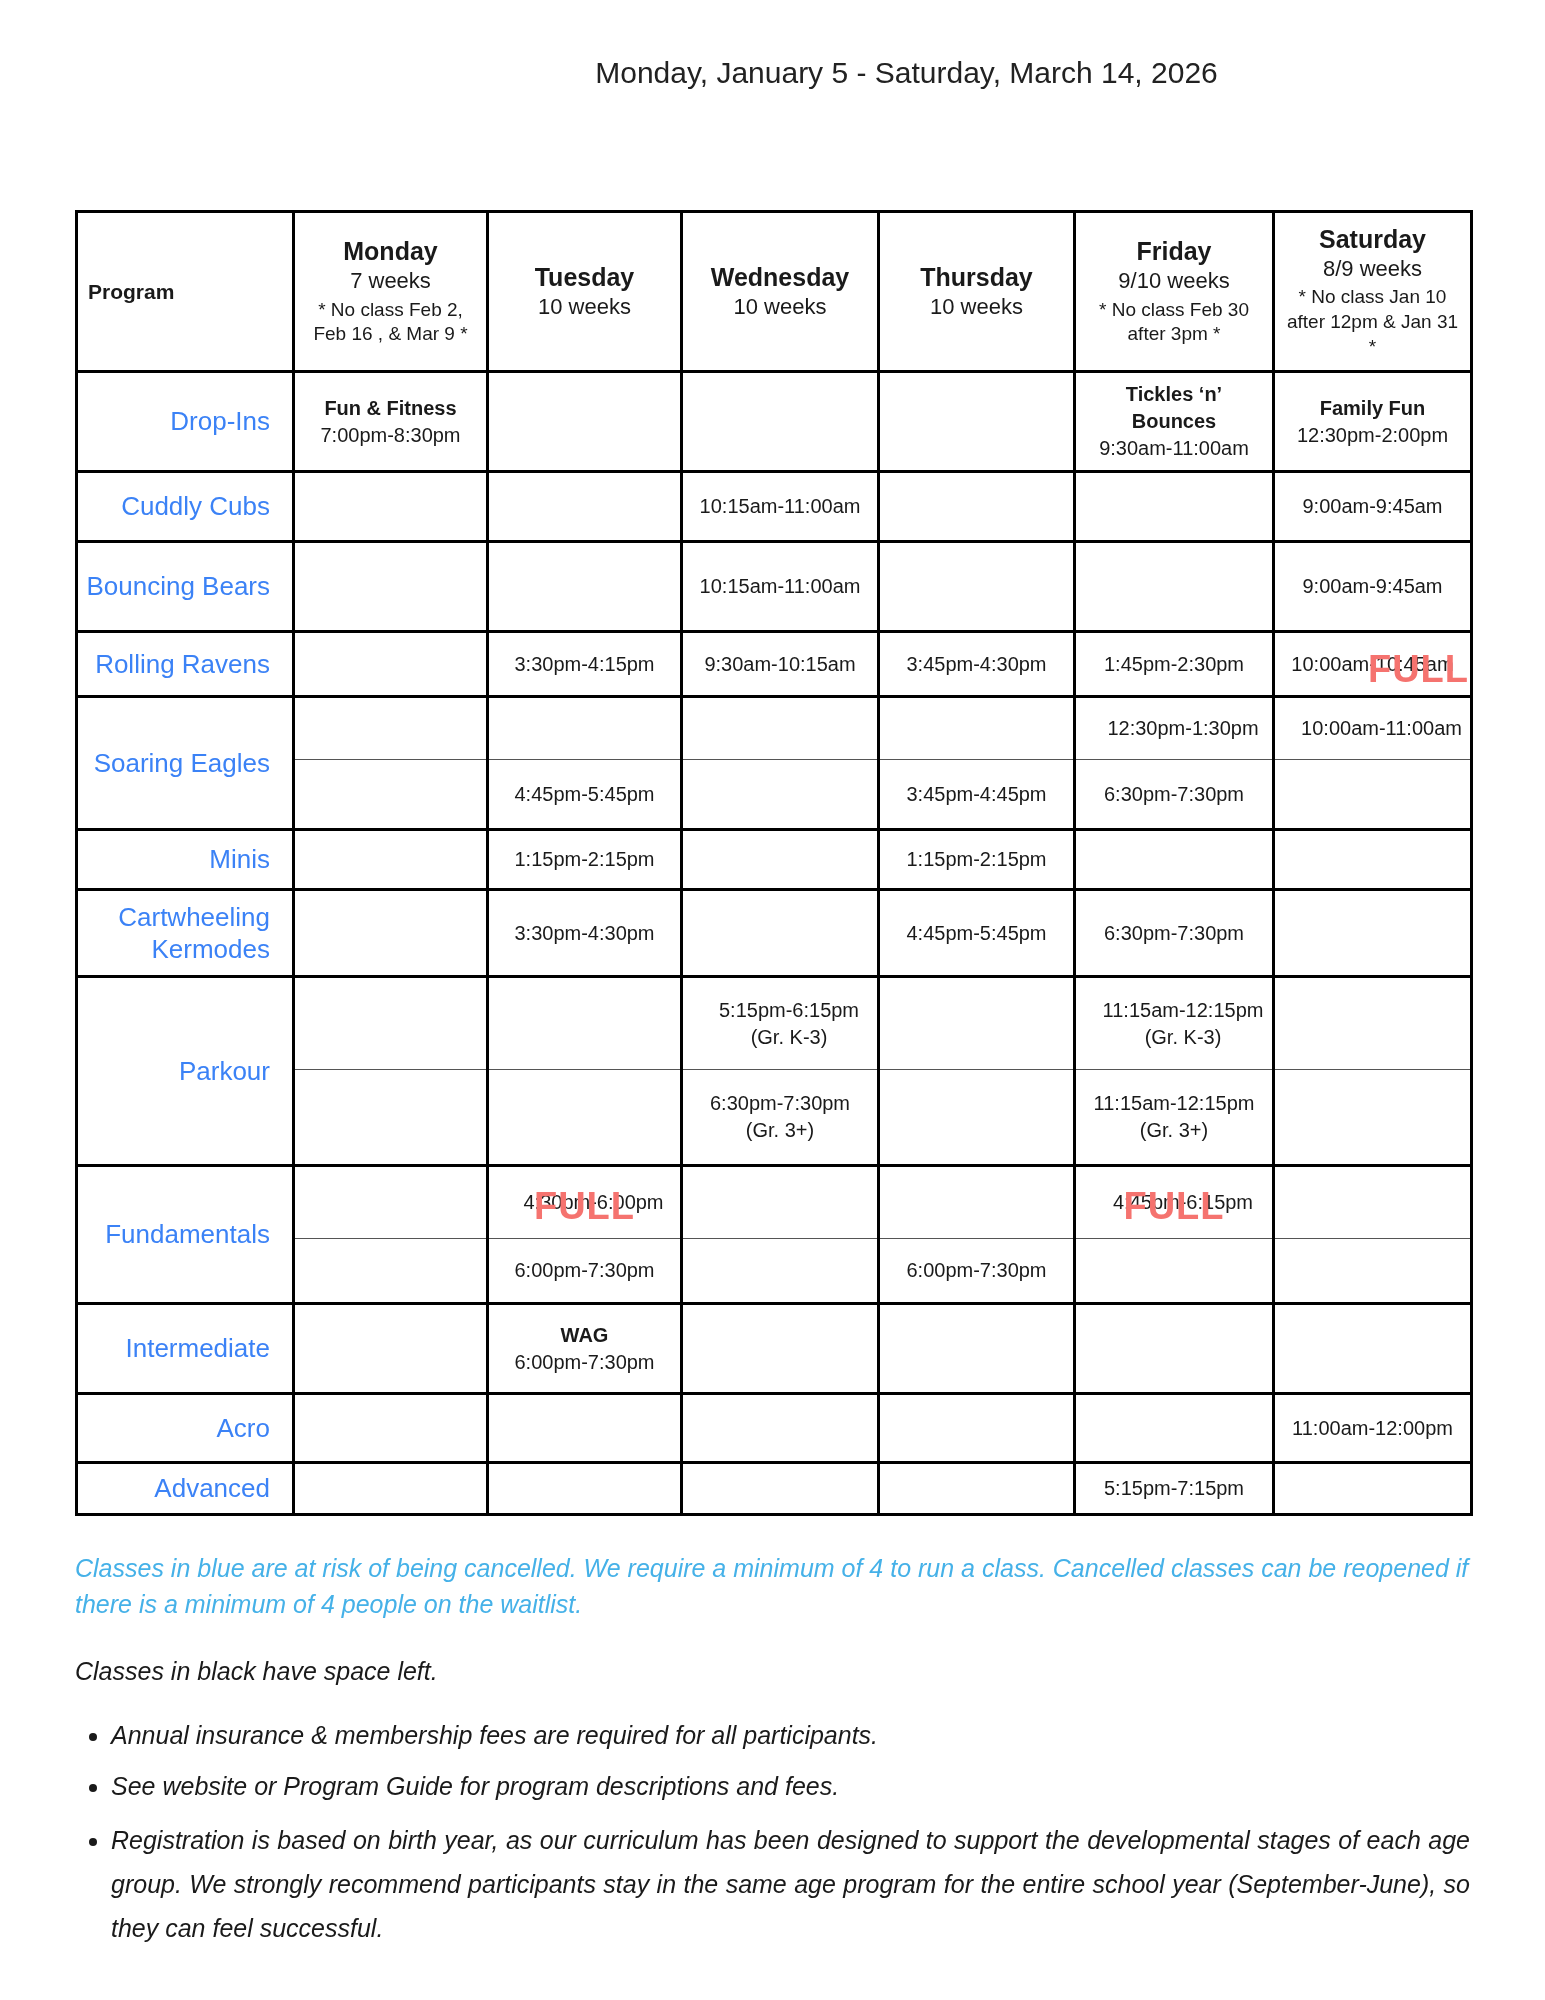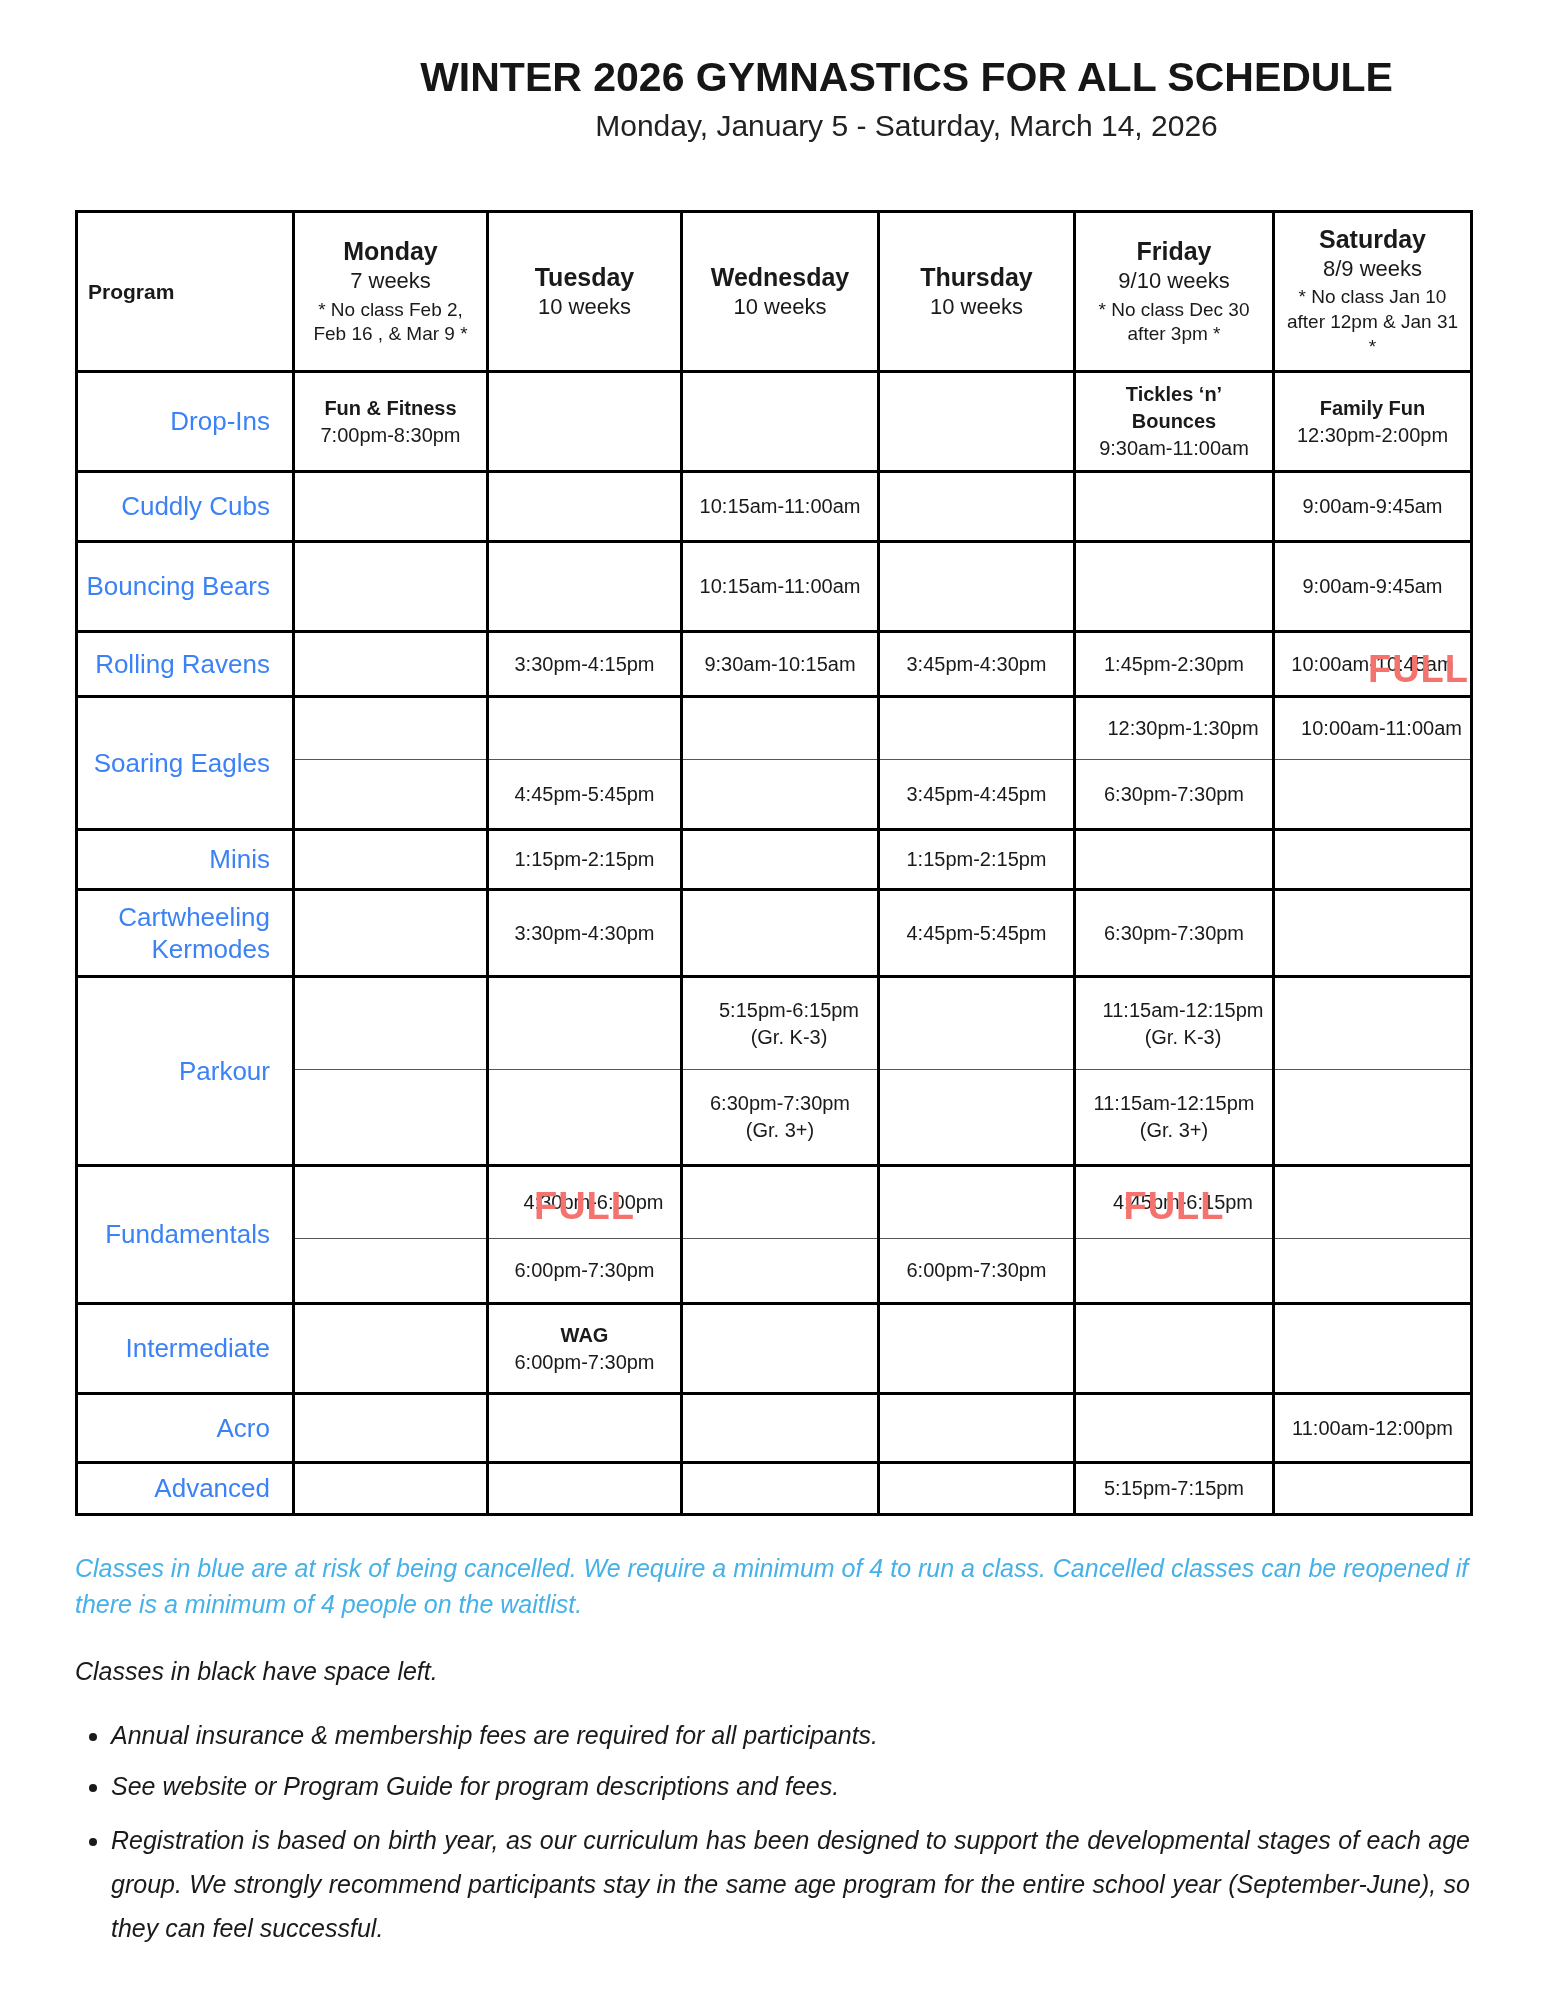--- a/index.html
+++ b/index.html
@@ -44,21 +44,20 @@
   ul#bullets li{font-style:italic;font-size:25px;line-height:1.45;color:#1a1a1a;margin-bottom:15px;}
   ul#bullets li:last-child{text-align:justify;margin-bottom:0;line-height:1.75;}
 </style>
 </head>
 <body>
 
 <div class="page">
 
   <header class="masthead">
     <div class="title-wrap">
-      <h1>WINTER 2026 GYMNASTICS FOR ALL SCHEDULE</h1>
       <div class="subtitle">Monday, January 5 - Saturday, March 14, 2026</div>
     </div>
   </header>
 
   <table class="sched">
     <colgroup>
       <col style="width:217px">
       <col style="width:194px">
         <col style="width:194px">
         <col style="width:197px">
@@ -82,21 +81,21 @@
             <div class="day">Wednesday</div>
             <div class="weeks">10 weeks</div>
           </th>
           <th class="day-head">
             <div class="day">Thursday</div>
             <div class="weeks">10 weeks</div>
           </th>
           <th class="day-head">
             <div class="day">Friday</div>
             <div class="weeks">9/10 weeks</div>
-            <div class="colnote">* No class Dec 30 after 3pm *</div>
+            <div class="colnote">* No class Feb 30 after 3pm *</div>
           </th>
           <th class="day-head">
             <div class="day">Saturday</div>
             <div class="weeks">8/9 weeks</div>
             <div class="colnote">* No class Jan 10 after 12pm &amp; Jan 31 *</div>
           </th>
         </tr>
     </thead>
     <tbody id="body-rows">
         <tr style="height: 100px;">

